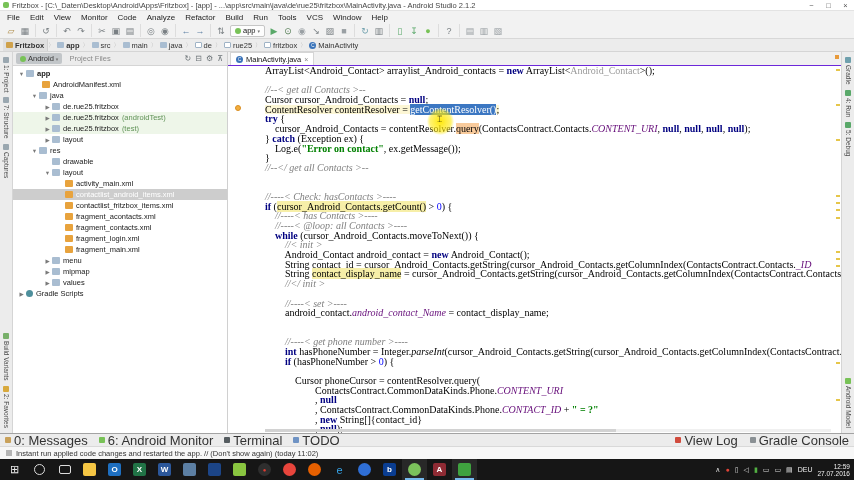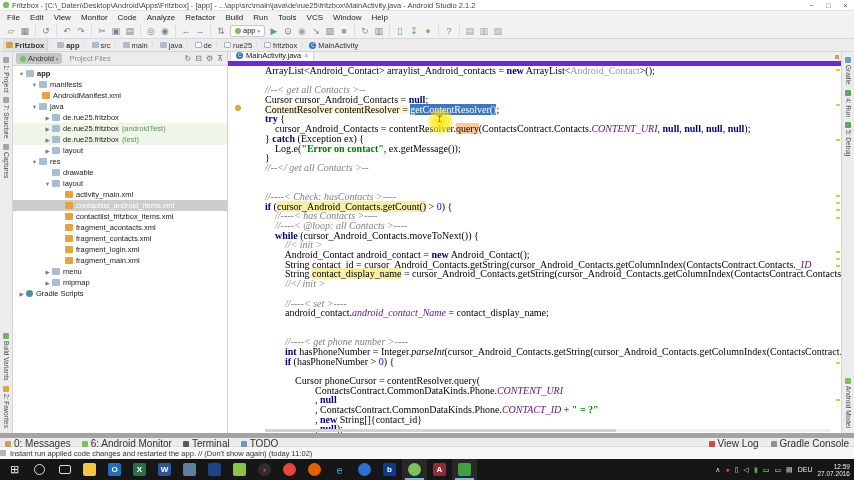--- a/index.html
+++ b/index.html
@@ -49,21 +49,21 @@
 .tree{flex:1;padding-top:2px;font-size:7.5px;overflow:hidden;color:#1a1a1a}
 .trow{height:11px;display:flex;align-items:center;white-space:nowrap}
 .trow.sel{background:#cdcdcd}
 .arrow{width:9px;text-align:center;color:#7a7a7a;font-size:5.5px;flex:none}
 .ticon{width:8px;height:7px;border-radius:1px;margin-right:3px;flex:none;background:#a9bdd1}
 .i-xml{background:#e8a33d}
 .i-gradle{background:#4e8f9c;border-radius:50%;width:7px;height:7px}
 .suffix{color:#5f9156;margin-left:3px}
 
 .editor{flex:1;display:flex;flex-direction:column;position:relative;overflow:hidden;background:#fff}
-.tabbar{height:14px;background:#f0f0f0;border-bottom:5px solid #6d28d9;display:flex;align-items:flex-end;padding-left:2px}
+.tabbar{height:14px;background:#f0f0f0;border-bottom:1px solid #6d28d9;display:flex;align-items:flex-end;padding-left:2px}
 .etab{display:flex;align-items:center;gap:3px;background:#fff;border:1px solid #d5d5d5;border-bottom:none;height:13px;padding:0 5px;font-size:7.5px}
 .clsicon{width:7px;height:7px;border-radius:50%;background:#3b74ba;color:#fff;font-size:4.5px;display:flex;align-items:center;justify-content:center;flex:none}
 .close{color:#888;font-size:7px}
 .code{flex:1;position:relative;font-family:Liberation Serif, serif;font-size:10px;line-height:9.7px;padding-left:37px;white-space:pre;color:#000;overflow:hidden}
 .cline{height:9.7px}
 .kw{color:#000080;font-weight:bold}
 .cm{color:#808080;font-style:italic}
 .str{color:#008000;font-weight:bold}
 .fld{color:#660e7a;font-style:italic}
 .num{color:#0000ff}
@@ -75,26 +75,26 @@
 .curline{background:#fcf6d4;display:inline-block}
 .bulb{position:absolute;left:7px;top:53px;width:6px;height:6px;background:#f3ae3d;border-radius:50%;border:1px solid #d98e22}
 .sind{position:absolute;right:2px;top:3px;width:4px;height:4px;background:#e89b3c}
 .smark{position:absolute;right:1px;width:4px;height:2px;background:#e6c64a}
 .hscroll{position:absolute;left:37px;right:10px;bottom:1px;height:3px;background:#f0f0f0}
 .hthumb{width:62%;height:3px;background:#d2d2d2}
 
 .mousehl{position:absolute;left:427px;top:108px;width:27px;height:27px;border-radius:50%;background:radial-gradient(circle,rgba(255,232,0,.95) 0%,rgba(255,232,0,.55) 55%,rgba(255,232,0,0) 72%);z-index:50;pointer-events:none}
 .ibeam{position:absolute;left:437px;top:114px;z-index:51;font-size:9px;color:#000;font-family:"DejaVu Sans",sans-serif}
 
-.bottombar{height:13px;background:#ececec;border-top:5px solid #a3a3a3;display:flex;align-items:flex-start;font-size:10px;color:#333;padding:0 5px}
+.bottombar{height:13px;background:#ececec;border-top:1px solid #a3a3a3;display:flex;align-items:center;font-size:13px;color:#333;padding:0 5px}
 .bitem{display:flex;align-items:center;gap:3px;margin-right:11px}
 .bicon{width:6px;height:6px;border-radius:1px;flex:none}
 .bright{margin-left:auto;display:flex}
 .bright .bitem{margin-right:0;margin-left:12px}
-.statusbar{height:13px;background:#f7f7f7;border-top:1px solid #d9d9d9;display:flex;align-items:center;font-size:7.5px;color:#333;padding:0 0;white-space:nowrap}
+.statusbar{height:13px;background:#f7f7f7;border-top:1px solid #d9d9d9;display:flex;align-items:center;font-size:7.5px;color:#333;padding:0 6px;white-space:nowrap}
 .sicon{width:6px;height:6px;background:#b5b5b5;margin-right:4px;flex:none}
 .stright{margin-left:auto;display:flex;gap:11px;align-items:center}
 .ctx{color:#b6b6b6}
 .stico{color:#8a8a8a;font-size:6.5px}
 
 .taskbar{height:21px;background:#161616;display:flex;align-items:center;padding-left:2px;color:#ddd}
 .titem{width:25px;height:21px;display:flex;align-items:center;justify-content:center;position:relative;flex:none}
 .titem.active{background:rgba(255,255,255,.08)}
 .titem.active::after{content:"";position:absolute;bottom:0;left:3px;right:3px;height:2px;background:#76b9ed}
 .tico{width:13px;height:13px;display:flex;align-items:center;justify-content:center;font-size:8px;font-weight:bold;color:#fff;border-radius:2px}
@@ -271,72 +271,67 @@
           <span>⚙</span>
           <span>⊼</span>
         </span>
     </div>
     <div class="tree" id="tree">
         <div class="trow" style="padding-left: 4px;">
           <span class="arrow">▼</span>
           <span class="ticon i-folder"></span>
           <span class="b">app</span>
         </div>
+        <div class="trow" style="padding-left: 20px;">
+          <span class="arrow"></span>
+          <span class="ticon i-xml"></span>
+          <span>AndroidManifest.xml</span>
+        </div>
         <div class="trow" style="padding-left: 17px;">
           <span class="arrow">▼</span>
           <span class="ticon i-folder"></span>
-          <span>manifests</span>
-        </div>
-        <div class="trow" style="padding-left: 20px;">
-          <span class="arrow"></span>
-          <span class="ticon i-xml"></span>
-          <span>AndroidManifest.xml</span>
+          <span>java</span>
+        </div>
+        <div class="trow" style="padding-left: 30px;">
+          <span class="arrow">▶</span>
+          <span class="ticon i-folder"></span>
+          <span>de.rue25.fritzbox</span>
+        </div>
+        <div class="trow" style="padding-left: 30px; background: rgb(238, 246, 233);">
+          <span class="arrow">▶</span>
+          <span class="ticon i-folder"></span>
+          <span>de.rue25.fritzbox</span>
+          <span class="suffix">(androidTest)</span>
+        </div>
+        <div class="trow" style="padding-left: 30px; background: rgb(238, 246, 233);">
+          <span class="arrow">▶</span>
+          <span class="ticon i-folder"></span>
+          <span>de.rue25.fritzbox</span>
+          <span class="suffix">(test)</span>
+        </div>
+        <div class="trow" style="padding-left: 30px;">
+          <span class="arrow">▶</span>
+          <span class="ticon i-folder"></span>
+          <span>layout</span>
         </div>
         <div class="trow" style="padding-left: 17px;">
           <span class="arrow">▼</span>
           <span class="ticon i-folder"></span>
-          <span>java</span>
-        </div>
-        <div class="trow" style="padding-left: 30px;">
-          <span class="arrow">▶</span>
-          <span class="ticon i-folder"></span>
-          <span>de.rue25.fritzbox</span>
-        </div>
-        <div class="trow" style="padding-left: 30px; background: rgb(238, 246, 233);">
-          <span class="arrow">▶</span>
-          <span class="ticon i-folder"></span>
-          <span>de.rue25.fritzbox</span>
-          <span class="suffix">(androidTest)</span>
-        </div>
-        <div class="trow" style="padding-left: 30px; background: rgb(238, 246, 233);">
-          <span class="arrow">▶</span>
-          <span class="ticon i-folder"></span>
-          <span>de.rue25.fritzbox</span>
-          <span class="suffix">(test)</span>
-        </div>
-        <div class="trow" style="padding-left: 30px;">
-          <span class="arrow">▶</span>
+          <span>res</span>
+        </div>
+        <div class="trow" style="padding-left: 30px;">
+          <span class="arrow"></span>
+          <span class="ticon i-folder"></span>
+          <span>drawable</span>
+        </div>
+        <div class="trow" style="padding-left: 30px;">
+          <span class="arrow">▼</span>
           <span class="ticon i-folder"></span>
           <span>layout</span>
         </div>
-        <div class="trow" style="padding-left: 17px;">
-          <span class="arrow">▼</span>
-          <span class="ticon i-folder"></span>
-          <span>res</span>
-        </div>
-        <div class="trow" style="padding-left: 30px;">
-          <span class="arrow"></span>
-          <span class="ticon i-folder"></span>
-          <span>drawable</span>
-        </div>
-        <div class="trow" style="padding-left: 30px;">
-          <span class="arrow">▼</span>
-          <span class="ticon i-folder"></span>
-          <span>layout</span>
-        </div>
         <div class="trow" style="padding-left: 43px;">
           <span class="arrow"></span>
           <span class="ticon i-xml"></span>
           <span>activity_main.xml</span>
         </div>
         <div class="trow sel" style="padding-left: 43px;">
           <span class="arrow"></span>
           <span class="ticon i-xml"></span>
           <span>contactlist_android_items.xml</span>
         </div>
@@ -367,20 +362,25 @@
         </div>
         <div class="trow" style="padding-left: 30px;">
           <span class="arrow">▶</span>
           <span class="ticon i-folder"></span>
           <span>menu</span>
         </div>
         <div class="trow" style="padding-left: 30px;">
           <span class="arrow">▶</span>
           <span class="ticon i-folder"></span>
           <span>mipmap</span>
+        </div>
+        <div class="trow" style="padding-left: 30px;">
+          <span class="arrow">▶</span>
+          <span class="ticon i-folder"></span>
+          <span>values</span>
         </div>
         <div class="trow" style="padding-left: 4px;">
           <span class="arrow">▶</span>
           <span class="ticon i-gradle"></span>
           <span>Gradle Scripts</span>
         </div>
       </div>
   </div>
 
   <div class="editor">

